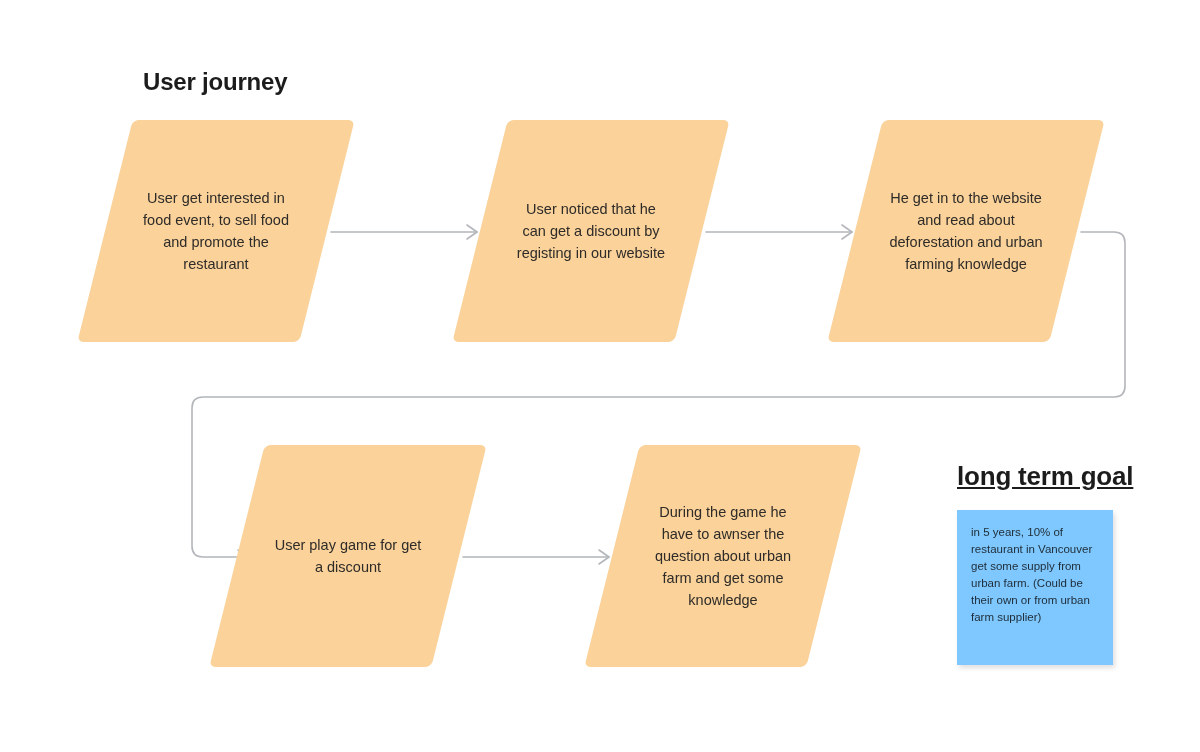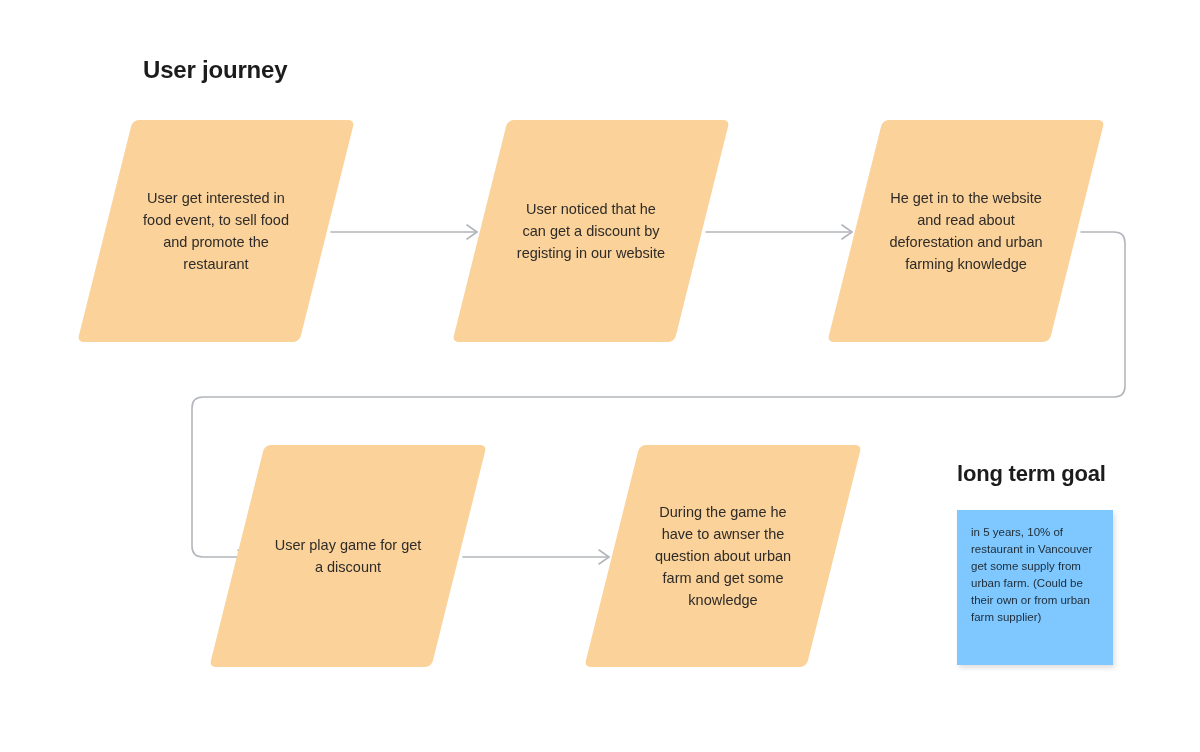--- a/index.html
+++ b/index.html
@@ -26,27 +26,28 @@
   
   .heading {
     position: absolute;
     font-weight: bold;
     letter-spacing: -0.2px;
     color: #1c1c1c;
     white-space: nowrap;
   }
   #journey-title {
     left: 143px;
-    top: 56px;
+    top: 68px;
     font-size: 24px;
   }
   #goal-title {
     left: 957px;
     top: 461px;
-    font-size: 22px;
+    font-size: 26px;
+    text-decoration: underline;
   }
 
   
   .node {
     position: absolute;
     width: 222px;
     height: 222px;
     background: #FAD29A;
     border-radius: 6px;
     transform: skewX(-14deg);

